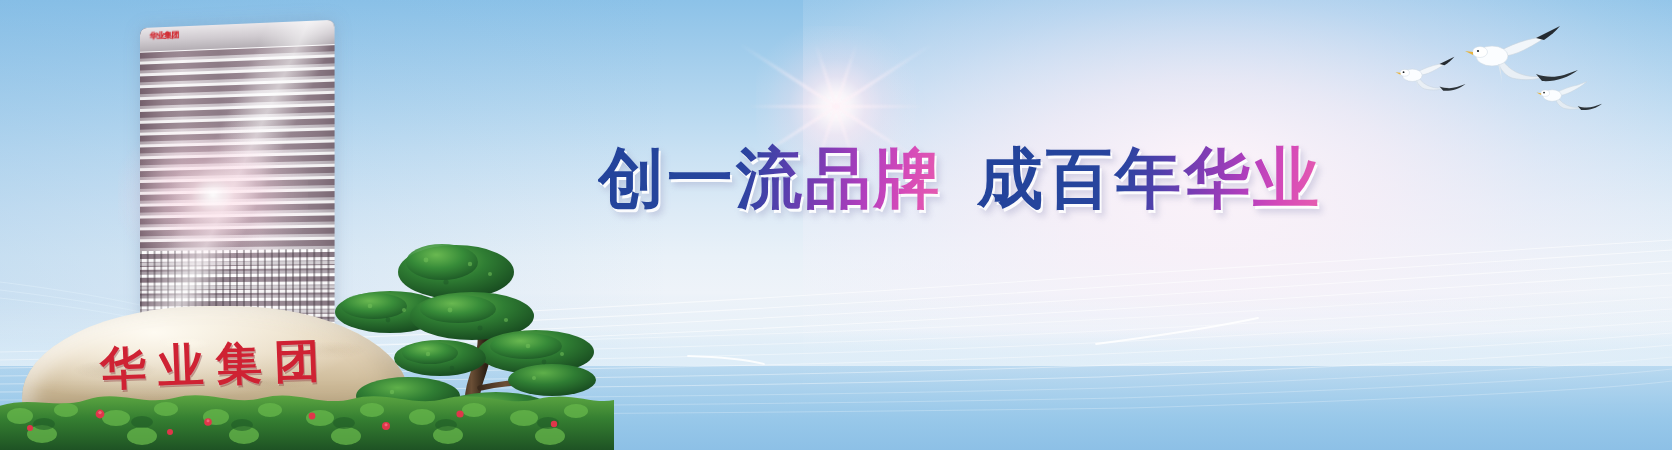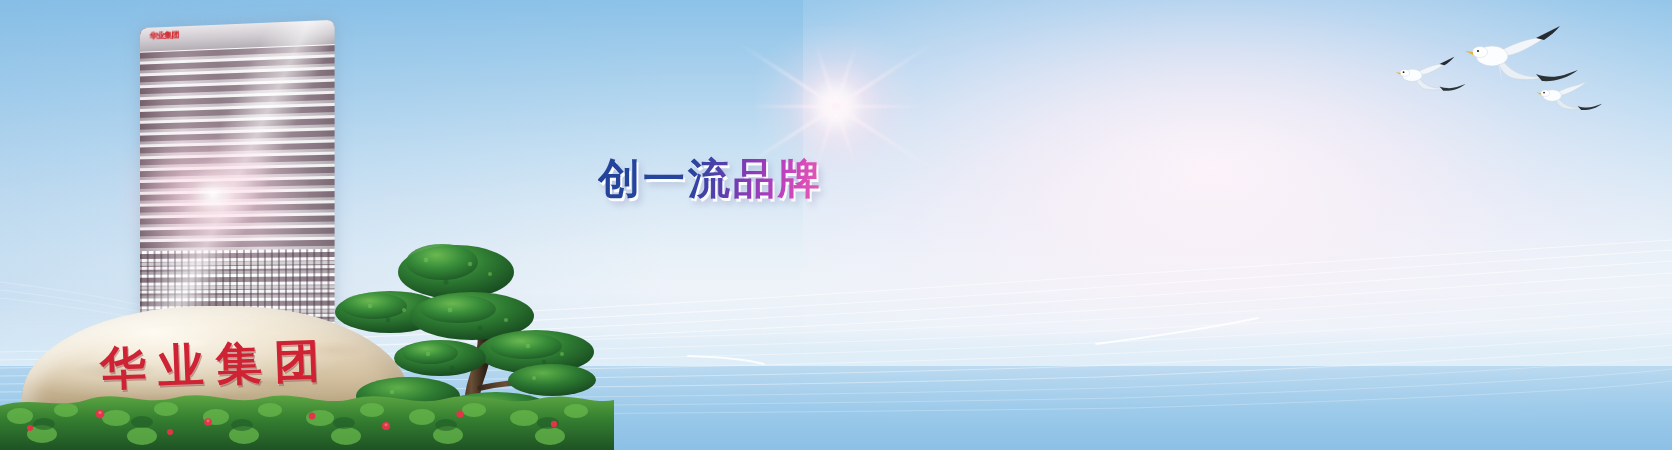--- a/index.html
+++ b/index.html
@@ -250,21 +250,21 @@
   
   .slogan{
     position:absolute;
     left:598px; top:131px;
     width:800px; height:96px;
     display:flex; align-items:center;
     white-space:nowrap;
   }
   .slogan-text{
     font-family:"DejaVu Sans","Liberation Sans",sans-serif;
-    font-size:42px;
+    font-size:66px;
     line-height:78px;
     font-weight:bold;
     letter-spacing:3px;
     background:linear-gradient(100deg,
       #23439b 0%,
       #26459c 30%,
       #2b44a0 42%,
       #5a3fae 55%,
       #8a3cb6 67%,
       #b63fbe 78%,
@@ -515,15 +515,16 @@
           <circle cx="392" cy="44.8" r="1.5"></circle>
         </g>
       </svg>
     </div>
 
   </div>
 
   <div class="slogan">
     <span class="slogan-text">创一流品牌</span>
     <span class="slogan-gap"></span>
+    <span class="slogan-text">成百年华业</span>
   </div>
 
 </div>
 
 </body></html>

